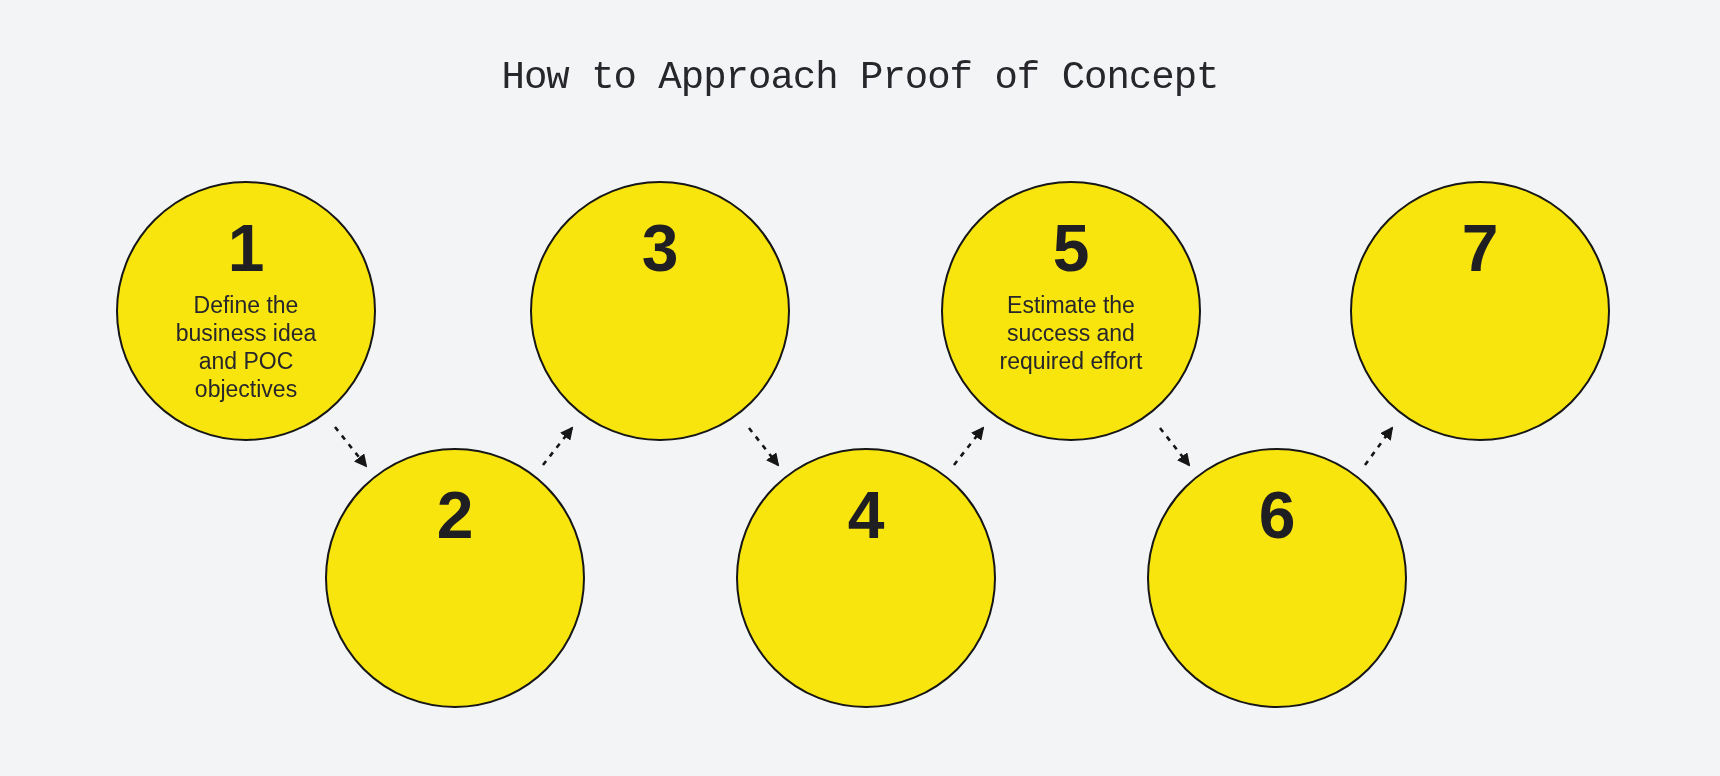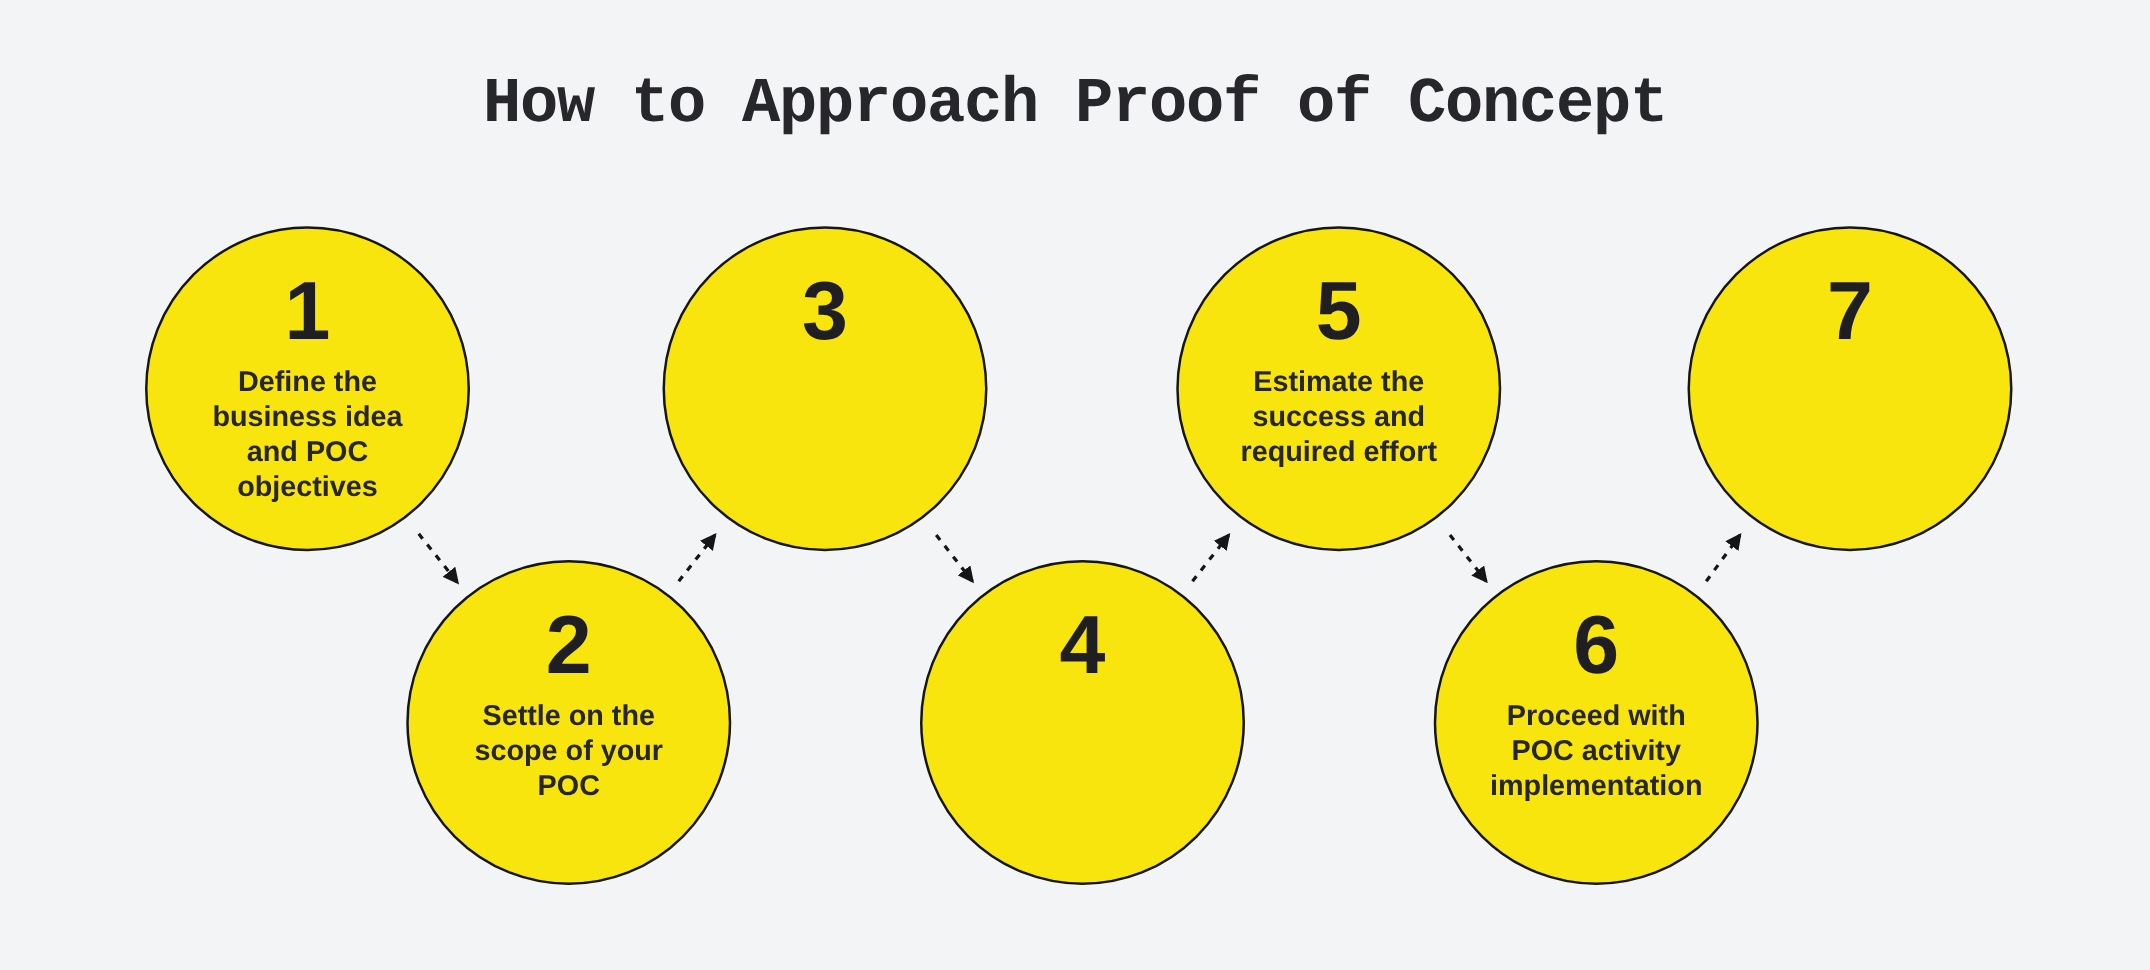--- a/index.html
+++ b/index.html
@@ -19,22 +19,22 @@
     overflow:hidden;
     font-family:"Liberation Sans", sans-serif;
   }
   .title{
     position:absolute;
     top:56px;
     left:0;
     width:100%;
     text-align:center;
     font-family:"Liberation Mono", monospace;
-    font-weight:700;
-    font-size:51px;
+    font-weight:400;
+    font-size:39px;
     letter-spacing:-1px;
     color:var(--text);
   }
   .arrows{
     position:absolute;
     left:0; top:0;
     width:1720px;
     height:776px;
   }
   .arrow{
@@ -63,21 +63,20 @@
     line-height:1;
     color:var(--number);
     margin-bottom:10px;
   }
   .label{
     width:236px;
     font-size:23px;
     line-height:28px;
     color:var(--text);
     white-space:pre-line;
-    font-weight:bold;
   }
   .c1{ left:116px;  top:181px; }
   .c2{ left:325px;  top:448px; }
   .c3{ left:530px;  top:181px; }
   .c4{ left:736px;  top:448px; }
   .c5{ left:941px;  top:181px; }
   .c6{ left:1147px; top:448px; }
   .c7{ left:1350px; top:181px; }
 </style>
 </head>
@@ -104,44 +103,38 @@
   <div class="circle c1">
     <div class="num">1</div>
     <div class="label">Define the
 business idea
 and POC
 objectives</div>
   </div>
 
   <div class="circle c2">
     <div class="num">2</div>
-    <div class="label">Settle on the
-scope of your
-POC</div>
   </div>
 
   <div class="circle c3">
     <div class="num">3</div>
   </div>
 
   <div class="circle c4">
     <div class="num">4</div>
   </div>
 
   <div class="circle c5">
     <div class="num">5</div>
     <div class="label">Estimate the
 success and
 required effort</div>
   </div>
 
   <div class="circle c6">
     <div class="num">6</div>
-    <div class="label">Proceed with
-POC activity
-implementation</div>
   </div>
 
   <div class="circle c7">
     <div class="num">7</div>
   </div>
 
 </div>
 
 </body></html>

